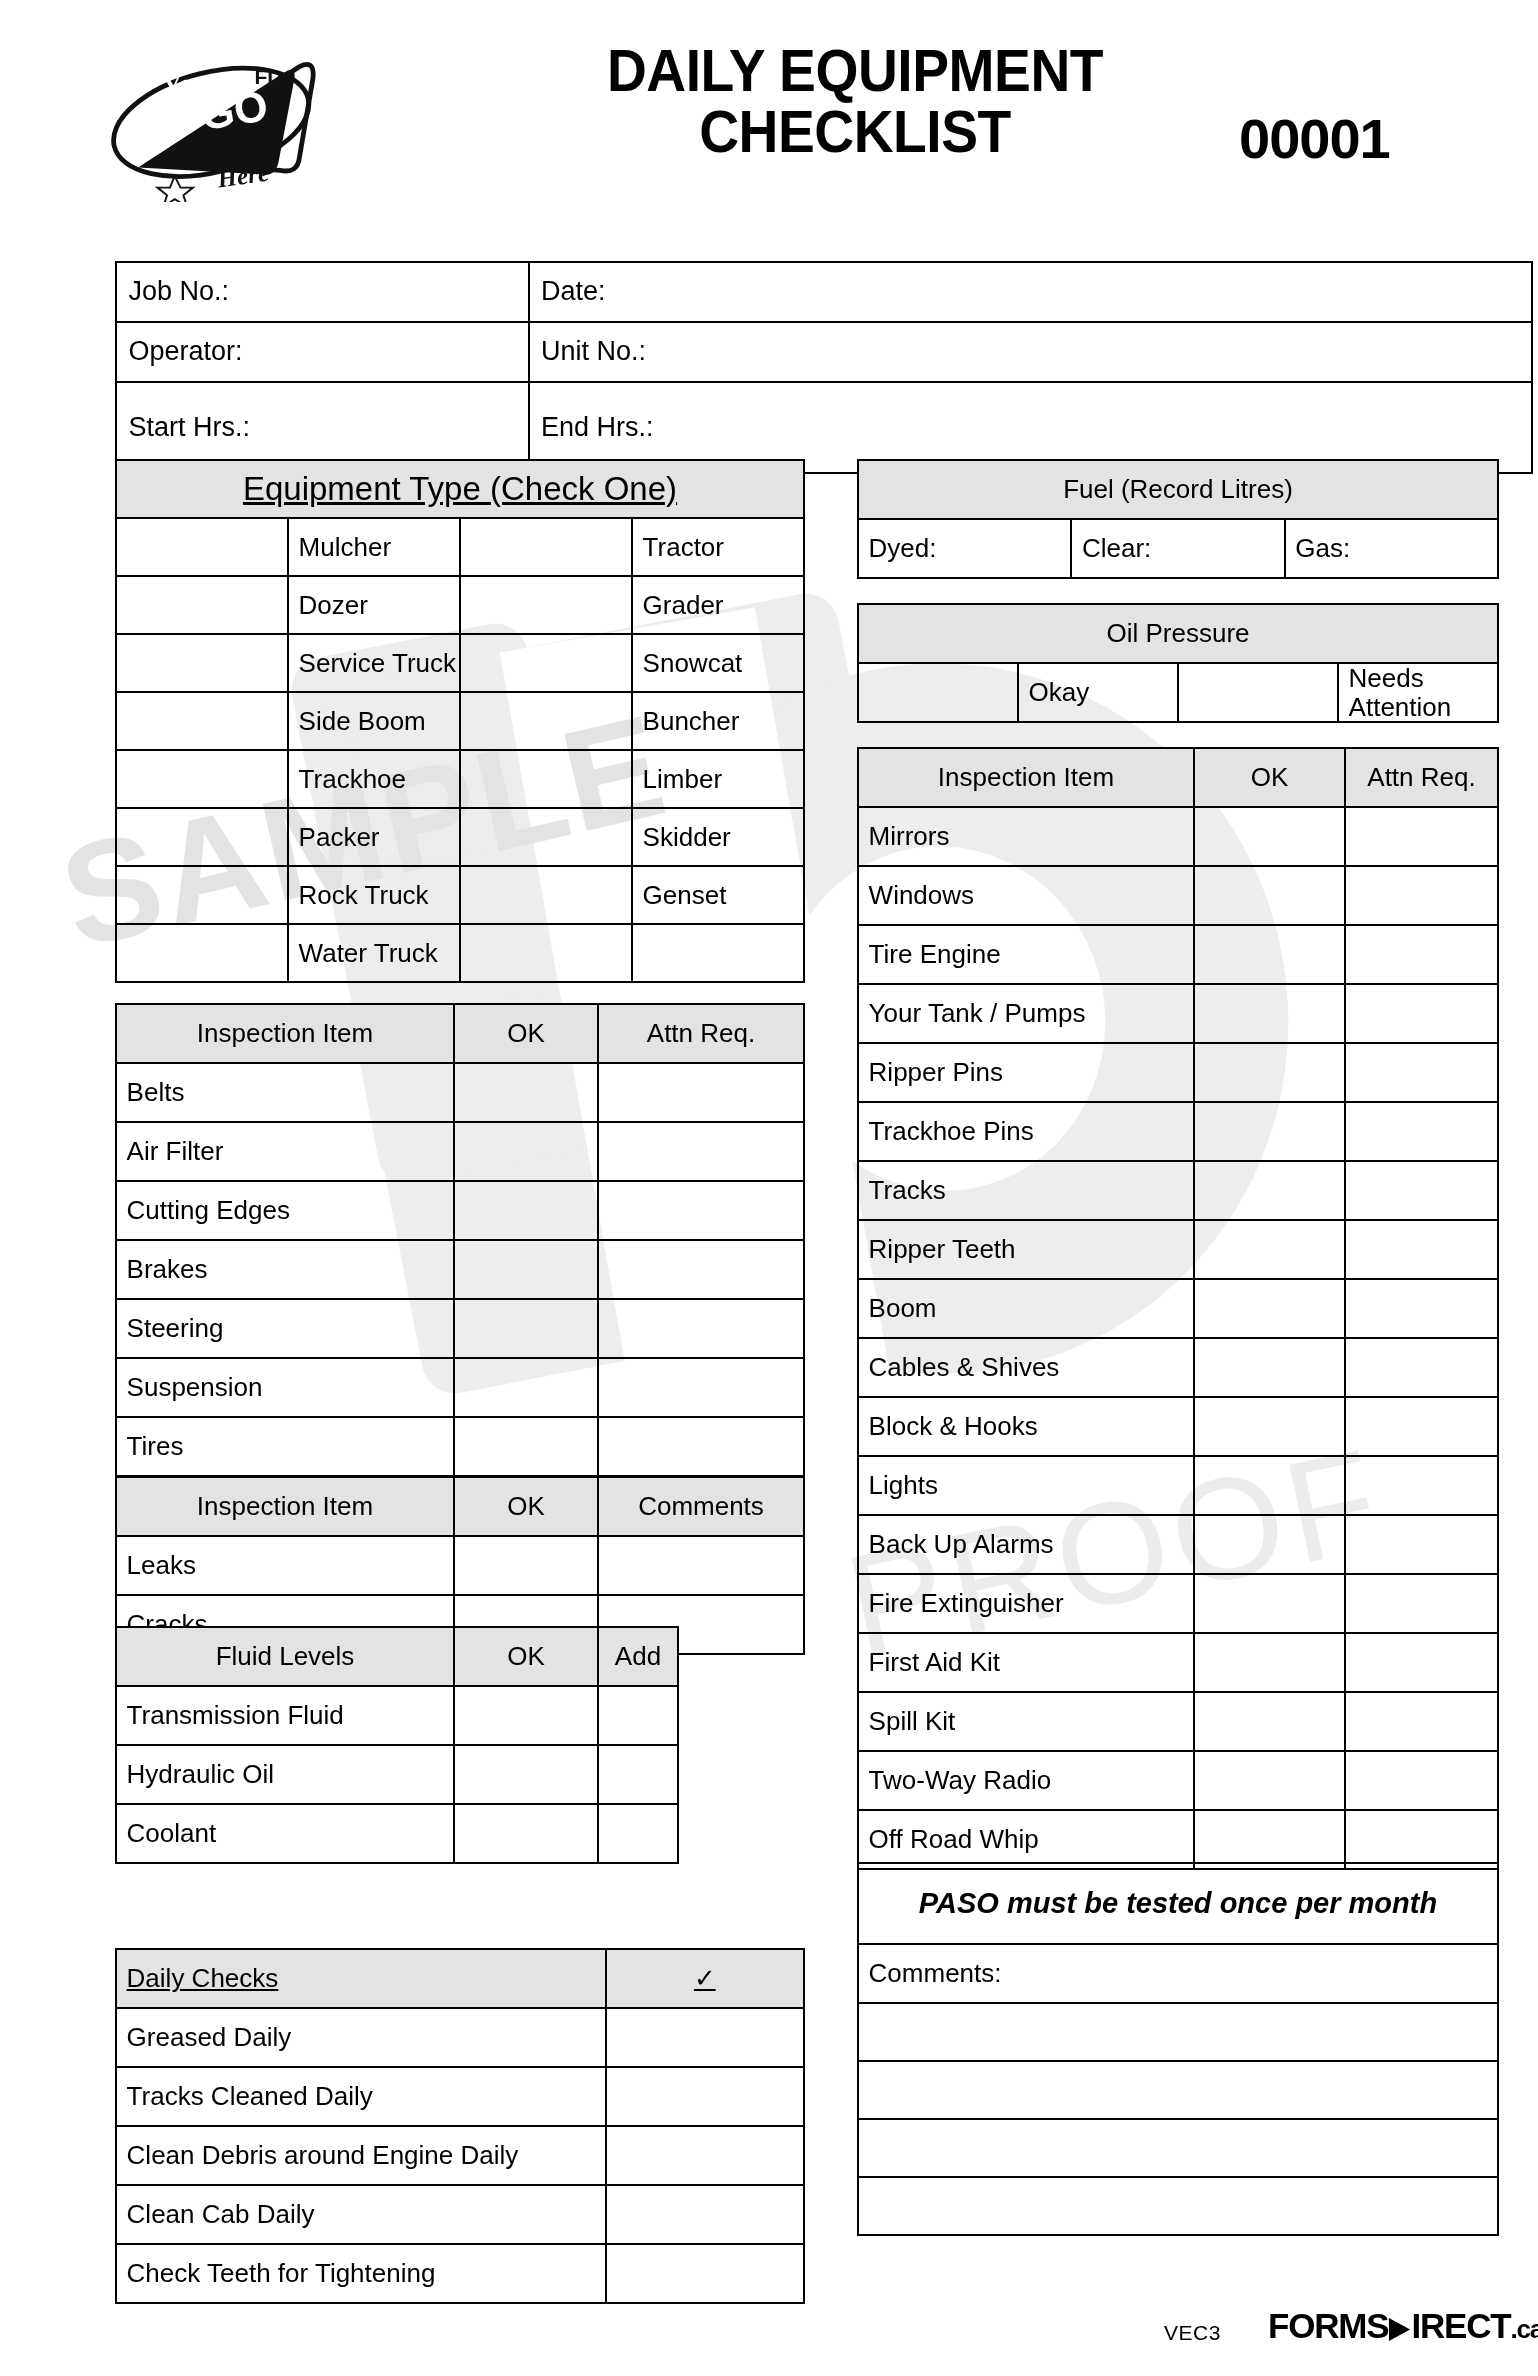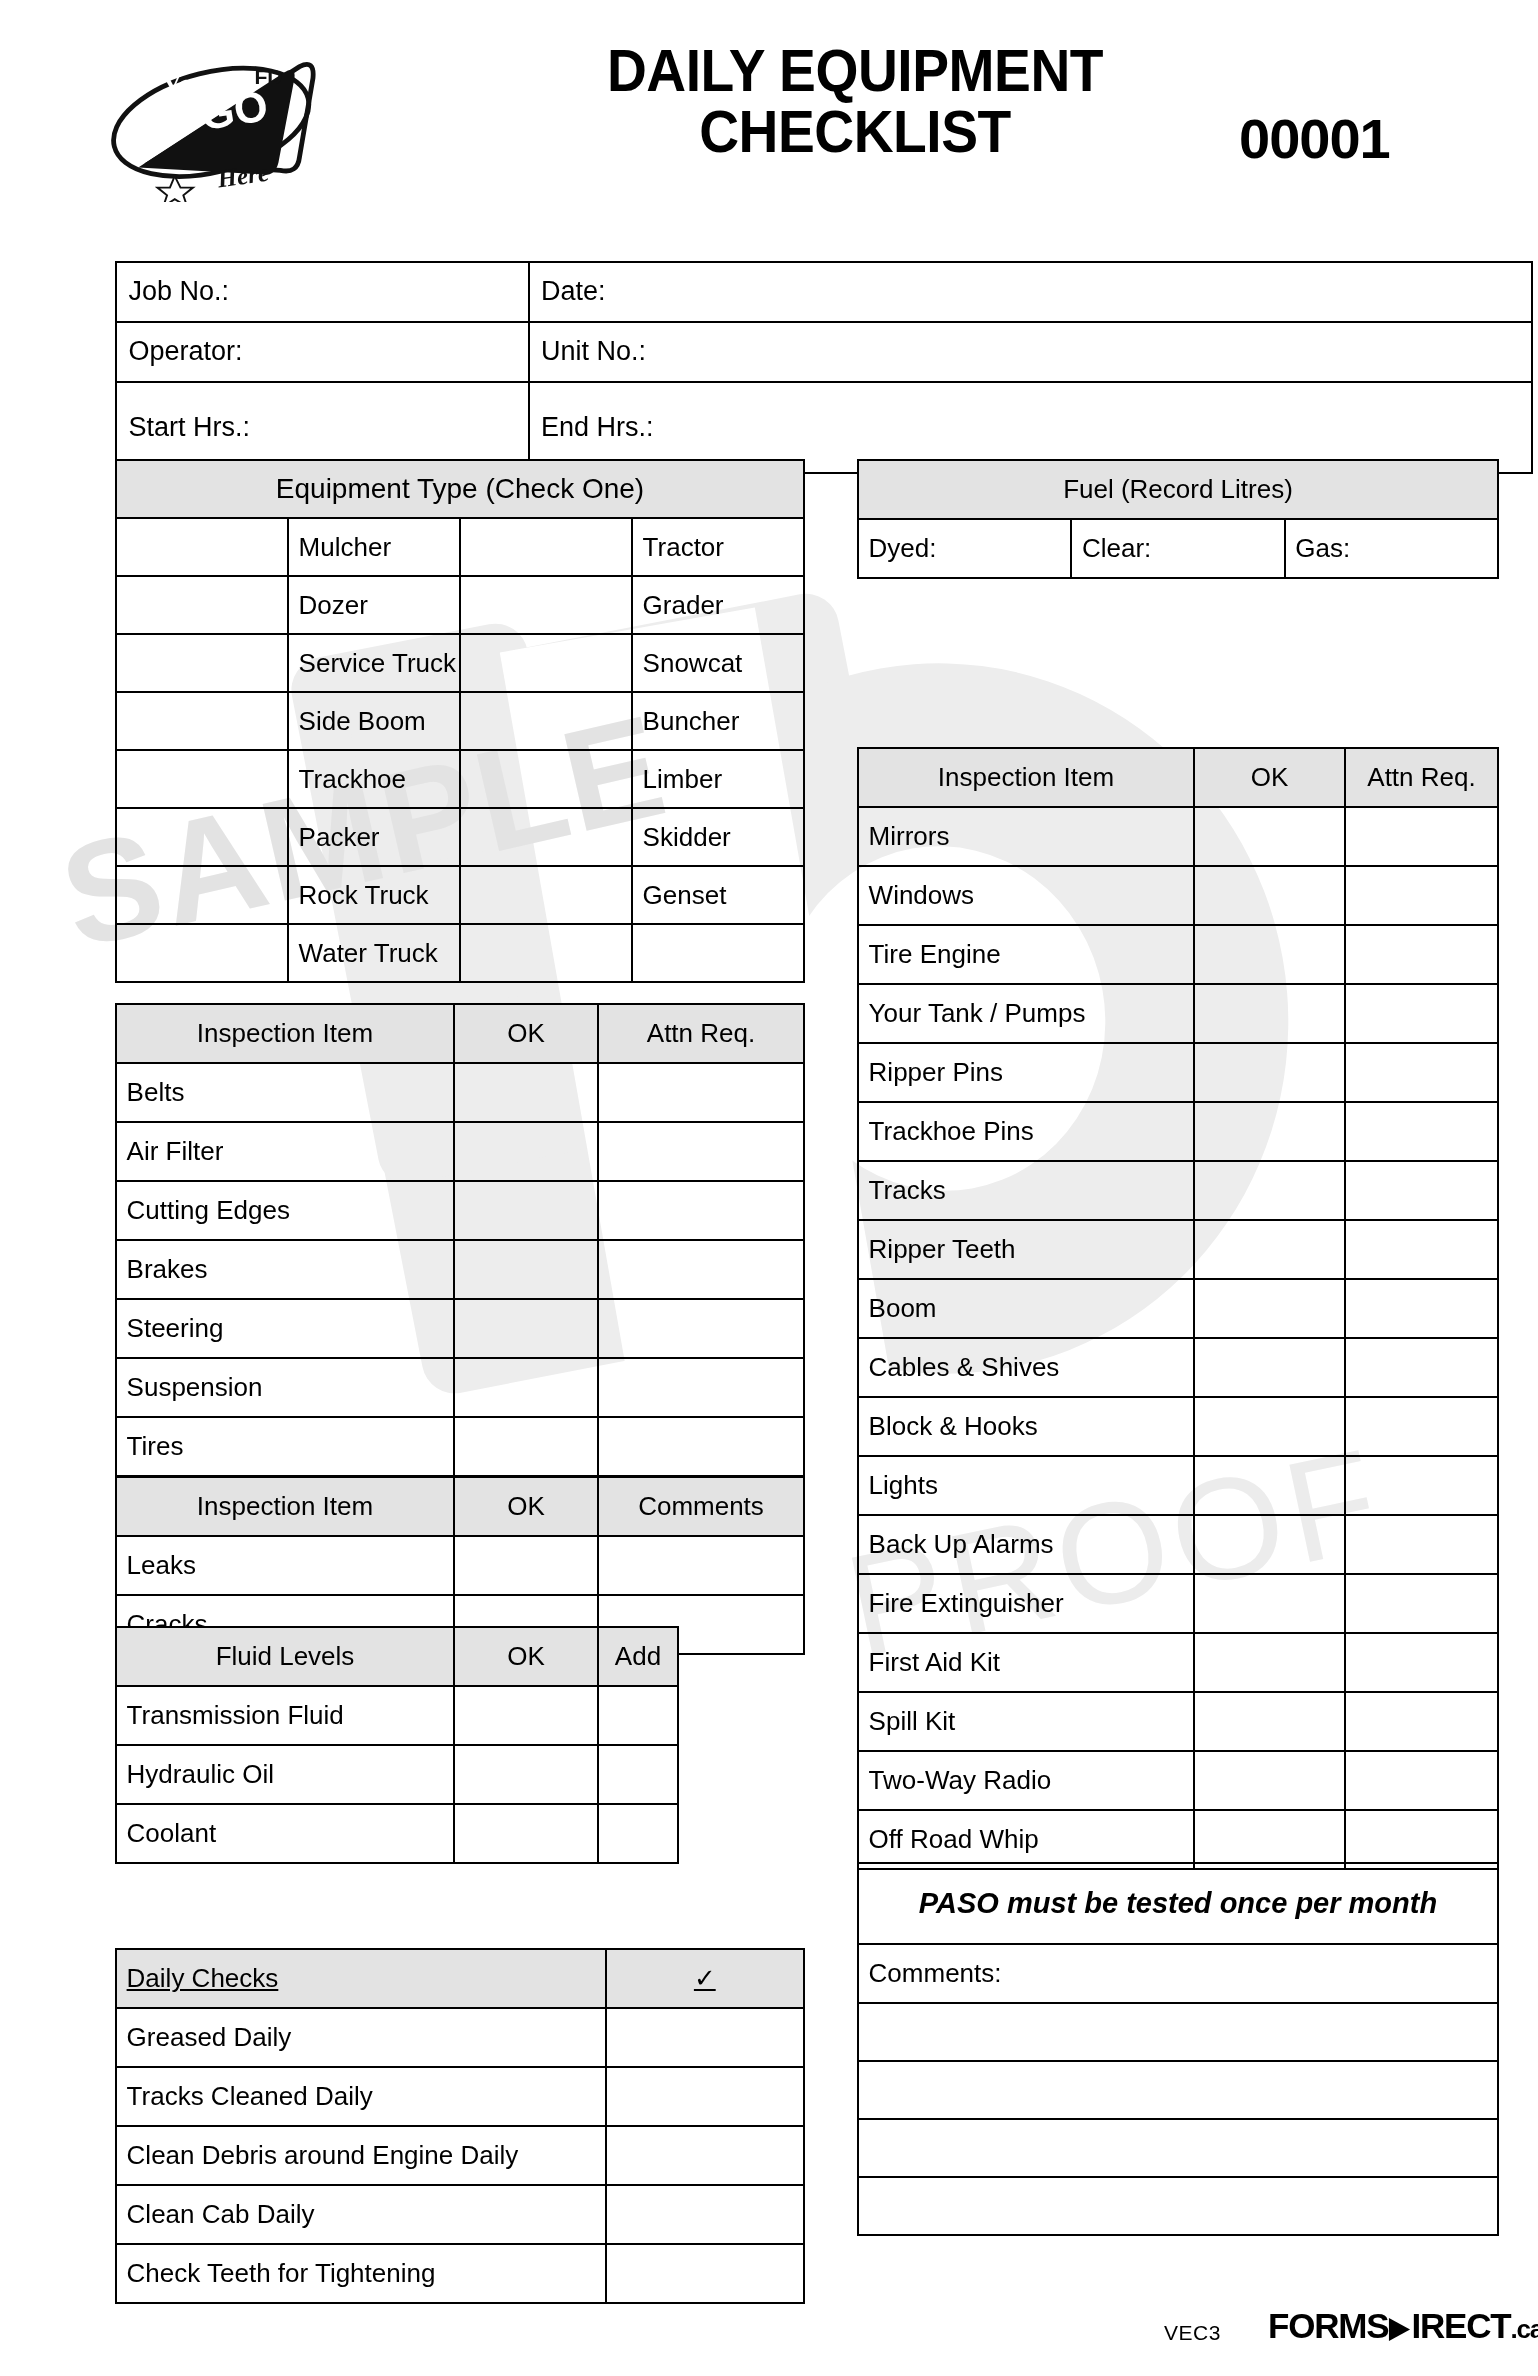--- a/index.html
+++ b/index.html
@@ -179,21 +179,21 @@
   .ctr { text-align: center; padding: 0 !important; }
   .shade td { background: #e3e3e3 !important; text-decoration: underline; }
 
   
   #info-table { left: 75px; top: 261px; width: 1388px; }
   #info-table td { height: 58px; font-size: 27px; padding-left: 11.5px; }
 
   
   #equip-table { left: 75px; top: 459px; width: 690px; }
   #equip-table td { height: 56px; }
-  #equip-table .eqhdr td { font-size: 28px; }
+  #equip-table .eqhdr td { font-size: 33px; text-decoration: underline; }
 
   
   #left-insp1 { left: 75px; top: 1003px; width: 690px; }
   
   #left-insp2 { left: 75px; top: 1476px; width: 690px; }
   
   #fluid-table { left: 75px; top: 1626px; width: 564px; }
   
   #daily-table { left: 75px; top: 1948px; width: 690px; }
 
@@ -488,20 +488,33 @@
         <td colspan="3">Fuel (Record Litres)</td>
       </tr>
       <tr>
         <td style="width:231px">Dyed:</td>
         <td style="width:207px">Clear:</td>
         <td>Gas:</td>
       </tr>
     </tbody>
   </table>
 
+  <table class="tbl" id="oil-table">
+    <tbody>
+      <tr class="hdr">
+        <td colspan="4">Oil Pressure</td>
+      </tr>
+      <tr>
+        <td class="ctr" style="width:48px"></td>
+        <td style="width:250px">Okay</td>
+        <td class="ctr" style="width:48px"></td>
+        <td>Needs Attention</td>
+      </tr>
+    </tbody>
+  </table>
 
   <table class="tbl" id="right-insp">
     <tbody>
       <tr class="hdr">
         <td style="width:334px">Inspection Item</td>
         <td style="width:149px">OK</td>
         <td>Attn Req.</td>
       </tr>
       <tr>
           <td>Mirrors</td>

